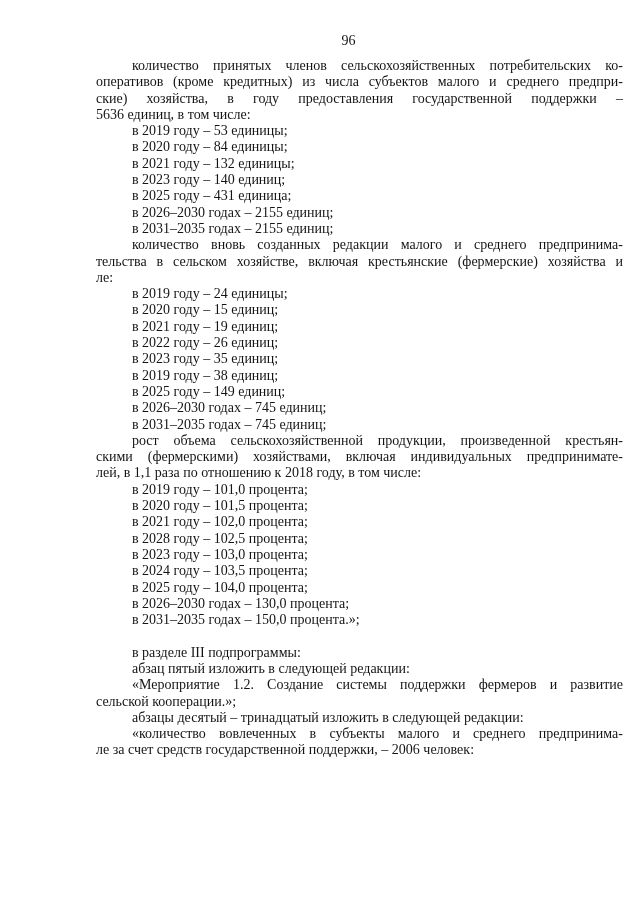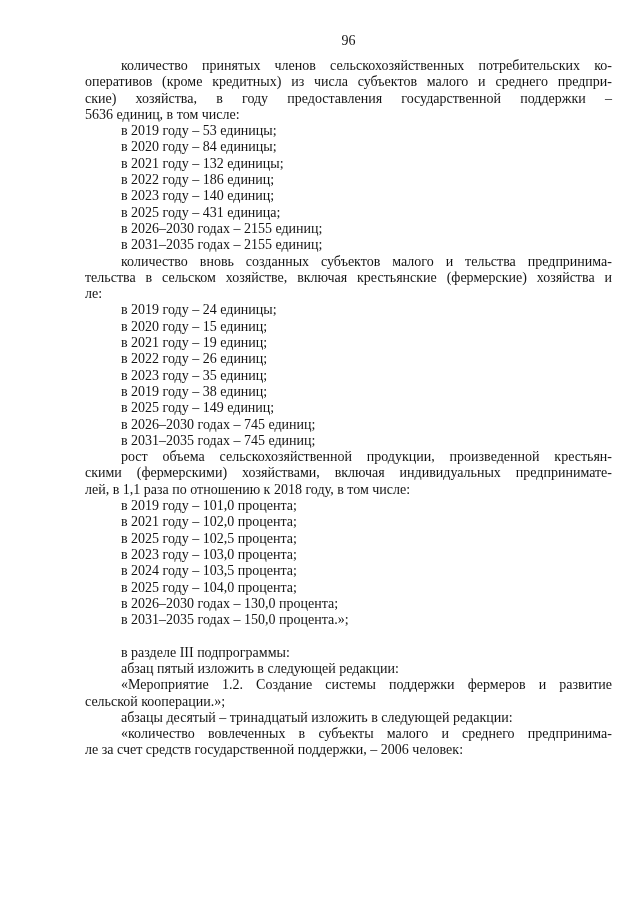--- a/index.html
+++ b/index.html
@@ -17,21 +17,21 @@
       top: 33px;
       left: 85px;
       width: 527px;
       text-align: center;
       font-size: 14px;
       line-height: 16px;
     }
     .text-block {
       position: absolute;
       top: 58px;
-      left: 85px;
+      left: 96px;
       width: 527px;
       font-size: 14px;
       line-height: 16.3px;
     }
     .block { margin: 0; padding: 0; }
     .block.gap { margin-top: 16.3px; }
     .line { min-height: 16.3px; white-space: normal; }
     .line.just { text-align: justify; text-align-last: justify; }
     .line.ind { text-indent: 36px; }
   </style>
@@ -44,28 +44,27 @@
       <div class="block">
         <div class="line just ind">количество принятых членов сельскохозяйственных потребительских ко-</div>
         <div class="line just">оперативов (кроме кредитных) из числа субъектов малого и среднего предпри-</div>
         <div class="line just">ские) хозяйства, в году предоставления государственной поддержки –</div>
         <div class="line">5636 единиц, в том числе:</div>
       </div>
       <div class="block">
         <div class="line ind">в 2019 году – 53 единицы;</div>
         <div class="line ind">в 2020 году – 84 единицы;</div>
         <div class="line ind">в 2021 году – 132 единицы;</div>
-        <div class="line ind">в 2022 году – 186 единиц;</div>
         <div class="line ind">в 2023 году – 140 единиц;</div>
         <div class="line ind">в 2025 году – 431 единица;</div>
         <div class="line ind">в 2026–2030 годах – 2155 единиц;</div>
         <div class="line ind">в 2031–2035 годах – 2155 единиц;</div>
       </div>
       <div class="block">
-        <div class="line just ind">количество вновь созданных субъектов малого и тельства предпринима-</div>
+        <div class="line just ind">количество вновь созданных редакции малого и среднего предпринима-</div>
         <div class="line just">тельства в сельском хозяйстве, включая крестьянские (фермерские) хозяйства и</div>
         <div class="line">ле:</div>
       </div>
       <div class="block">
         <div class="line ind">в 2019 году – 24 единицы;</div>
         <div class="line ind">в 2020 году – 15 единиц;</div>
         <div class="line ind">в 2021 году – 19 единиц;</div>
         <div class="line ind">в 2022 году – 26 единиц;</div>
         <div class="line ind">в 2023 году – 35 единиц;</div>
         <div class="line ind">в 2019 году – 38 единиц;</div>
@@ -73,22 +72,23 @@
         <div class="line ind">в 2026–2030 годах – 745 единиц;</div>
         <div class="line ind">в 2031–2035 годах – 745 единиц;</div>
       </div>
       <div class="block">
         <div class="line just ind">рост объема сельскохозяйственной продукции, произведенной крестьян-</div>
         <div class="line just">скими (фермерскими) хозяйствами, включая индивидуальных предпринимате-</div>
         <div class="line">лей, в 1,1 раза по отношению к 2018 году, в том числе:</div>
       </div>
       <div class="block">
         <div class="line ind">в 2019 году – 101,0 процента;</div>
+        <div class="line ind">в 2020 году – 101,5 процента;</div>
         <div class="line ind">в 2021 году – 102,0 процента;</div>
-        <div class="line ind">в 2025 году – 102,5 процента;</div>
+        <div class="line ind">в 2028 году – 102,5 процента;</div>
         <div class="line ind">в 2023 году – 103,0 процента;</div>
         <div class="line ind">в 2024 году – 103,5 процента;</div>
         <div class="line ind">в 2025 году – 104,0 процента;</div>
         <div class="line ind">в 2026–2030 годах – 130,0 процента;</div>
         <div class="line ind">в 2031–2035 годах – 150,0 процента.»;</div>
       </div>
       <div class="block gap">
         <div class="line ind">в разделе III подпрограммы:</div>
       </div>
       <div class="block">

